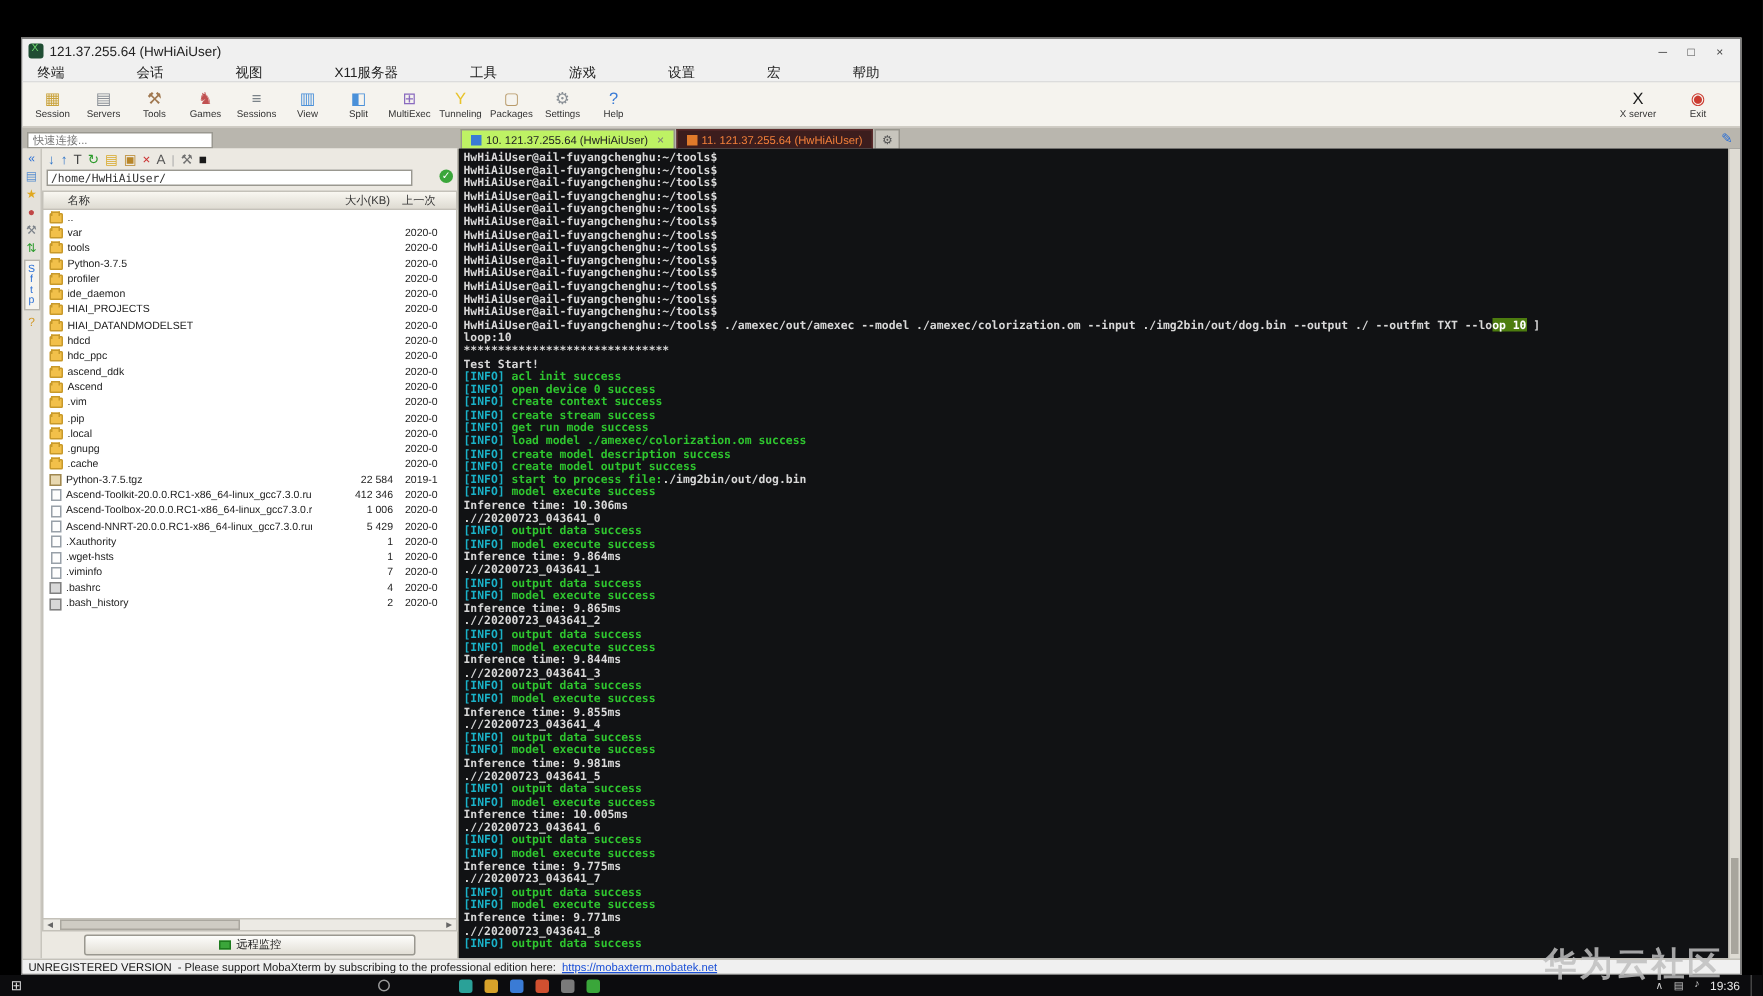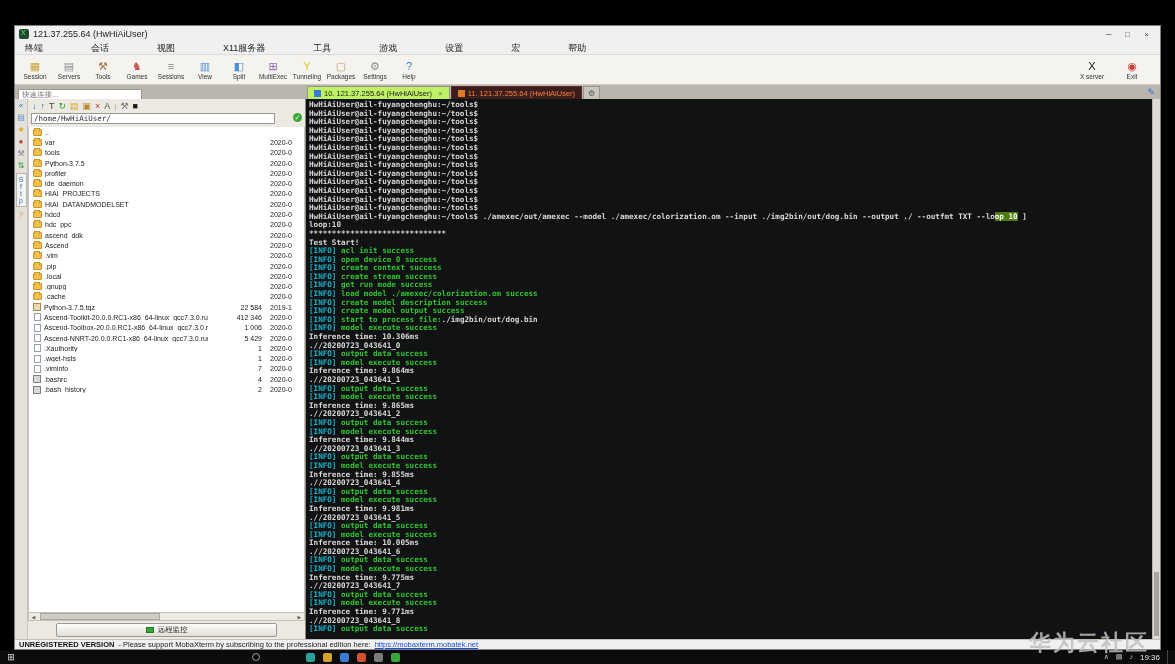--- a/index.html
+++ b/index.html
@@ -83,21 +83,21 @@
   .term-content { flex:1; padding:2px 0 0 3px; font-family:"DejaVu Sans Mono", monospace; font-size:7.6px; line-height:8.6px; white-space:pre; overflow:hidden;font-weight:bold; }
   .term-line { height:8.6px; }
   .seg-p { color:#d8d8d8; }
   .seg-i { color:#1ab2c8; }
   .seg-g { color:#2fc52f; }
   .seg-s { background:#4d7c0f; color:#fff; }
   .term-scroll { width:8px; background:#dedbd3; border-left:1px solid #b8b5ad; position:relative; flex:none; }
   .term-thumb { position:absolute; left:1px; bottom:3px; width:5px; height:64px; background:#a8a59d; }
   
   .statusbar { height:10px; background:#f0f0f0; border-top:1px solid #c4c1b9; display:flex; align-items:center; gap:4px; padding:0 4px; font-size:7.5px; flex:none; white-space:nowrap; overflow:hidden; }
-  .status-bold { font-weight:bold; color:#111; }
+  .status-bold { font-weight:normal; color:#111; }
   .status-link { color:#1a4fd6; text-decoration:underline; }
   
   .taskbar { position:absolute; left:0; bottom:0; width:1175px; height:14px; background:#0c0c0e; display:flex; align-items:center; color:#cfcfcf; }
   .start-button { width:22px; text-align:center; font-size:9px; color:#ddd; }
   .search-circle { width:8px; height:8px; border:1px solid #9a9a9a; border-radius:50%; margin:0 6px 0 230px; }
   .tb-apps { display:flex; gap:8px; margin-left:40px; }
   .tb-app { width:9px; height:9px; border-radius:2px; }
   .tb-tray { margin-left:auto; display:flex; align-items:center; gap:7px; font-size:7px; padding-right:4px; }
   .tb-time { font-size:8px; color:#e8e8e8; }
   .show-desktop { width:4px; height:14px; border-left:1px solid #444; }
@@ -245,20 +245,25 @@
           <span class="mini-icon" style="color: rgb(184, 134, 42);">▣</span>
           <span class="mini-icon" style="color: rgb(204, 51, 51);">×</span>
           <span class="mini-icon" style="color: rgb(85, 85, 85);">A</span>
           <span class="mini-sep" style="color: rgb(170, 170, 170);">|</span>
           <span class="mini-icon" style="color: rgb(112, 112, 112);">⚒</span>
           <span class="mini-icon" style="color: rgb(26, 26, 26);">■</span>
         </div>
       <div class="path-row">
         <input type="text" value="/home/HwHiAiUser/" style="">
         <span class="check-circle">✓</span>
+      </div>
+      <div class="file-header">
+        <span class="col-name">名称</span>
+        <span class="col-size">大小(KB)</span>
+        <span class="col-date">上一次</span>
       </div>
       <div class="file-list">
           <div class="file-row">
             <span class="ficon folder"></span>
             <span class="fname">..</span>
             <span class="fsize"></span>
             <span class="fdate"></span>
           </div>
           <div class="file-row">
             <span class="ficon folder"></span>

